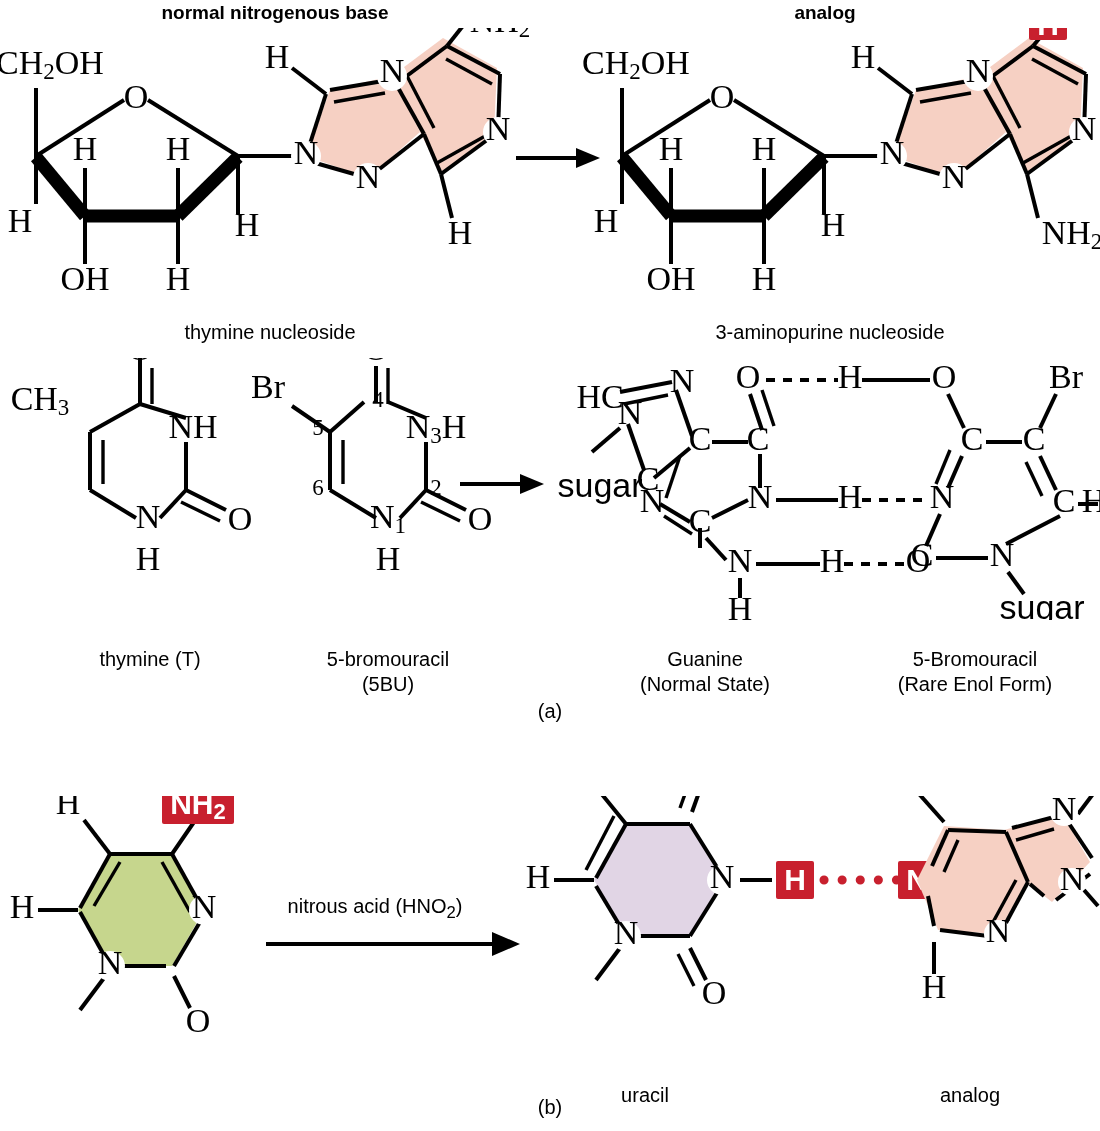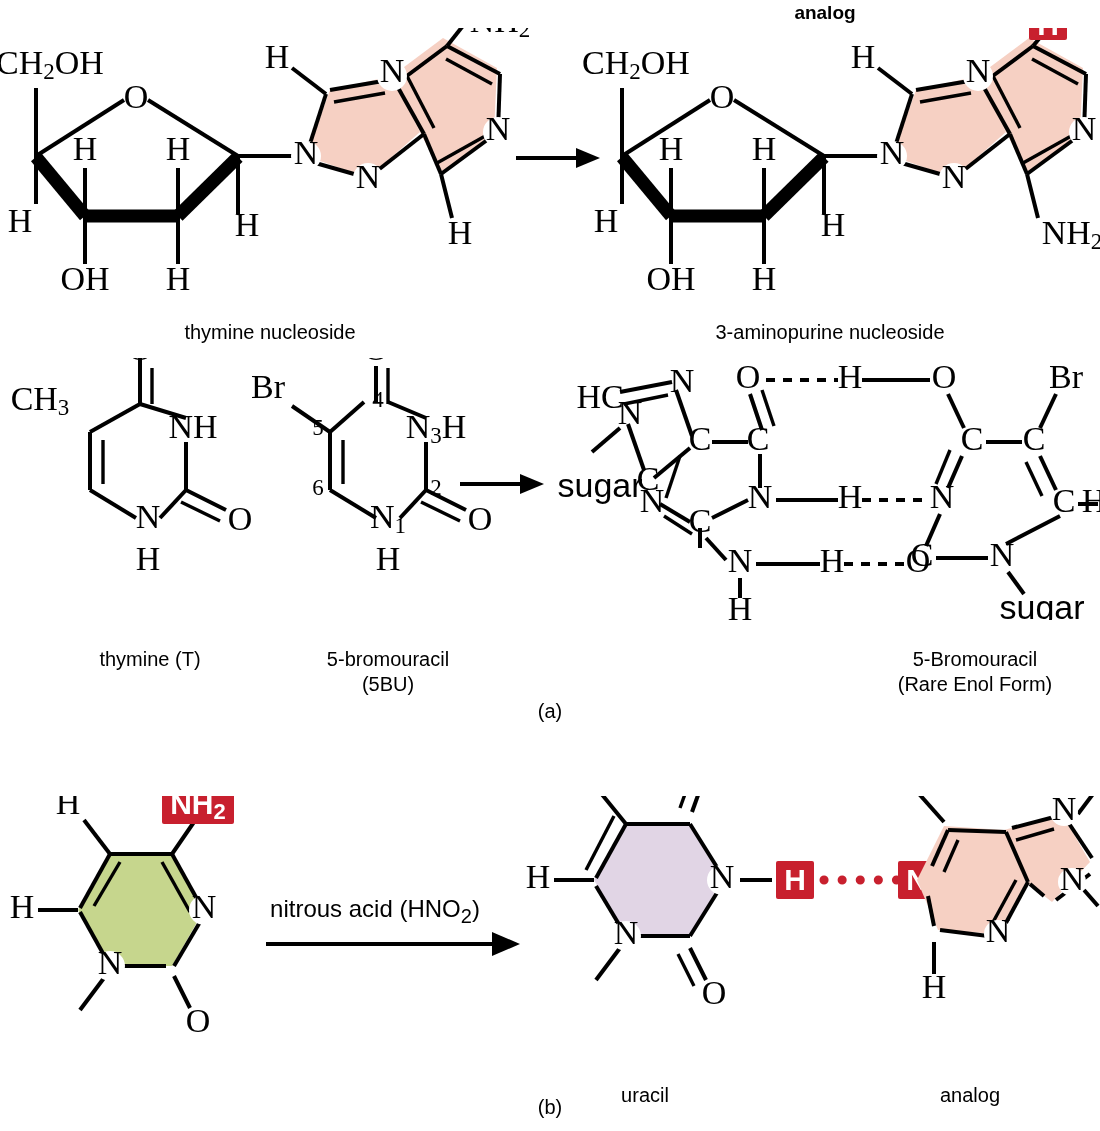--- a/index.html
+++ b/index.html
@@ -3,21 +3,21 @@
 <meta charset="utf-8">
 <style>
   html,body{margin:0;padding:0;background:#fff;}
   body{width:1100px;height:1131px;position:relative;
        font-family:"Liberation Sans", sans-serif;color:#000;overflow:hidden;}
   .stage{position:absolute;inset:0;}
   svg{display:block;}
   .hdr{position:absolute;font-weight:bold;font-size:19px;text-align:center;}
   .cap{position:absolute;font-size:20px;text-align:center;white-space:pre-line;line-height:1.25;}
   .panel{position:absolute;font-size:20px;text-align:center;}
-  .rxn{position:absolute;font-size:24px;text-align:center;}
+  .rxn{position:absolute;font-size:20px;text-align:center;}
   text{font-family:"Liberation Serif", serif;fill:#000;}
   .sans text, text.sans{font-family:"Liberation Sans", sans-serif;}
   .bond{stroke:#000;stroke-width:4;fill:none;stroke-linecap:butt;}
   .bond-thin{stroke:#000;stroke-width:3.4;fill:none;}
   .bold-edge{stroke:#000;stroke-width:13;fill:none;stroke-linecap:butt;}
   .ringfill-pink{fill:#f6d0c3;stroke:none;}
   .ringfill-green{fill:#c6d68d;stroke:none;}
   .ringfill-lav{fill:#e1d5e5;stroke:none;}
   .hb-dash{stroke:#000;stroke-width:4;fill:none;stroke-dasharray:9 8;stroke-linecap:butt;}
   .hb-dot{stroke:#c8202e;stroke-width:9;fill:none;stroke-dasharray:0.1 18;stroke-linecap:round;}
@@ -26,20 +26,23 @@
   .halo{fill:#fff;stroke:none;}
   .badge rect{fill:#c8202e;stroke:none;}
   .badge text{fill:#fff;font-family:"Liberation Sans", sans-serif;font-weight:bold;}
   .arrowline{stroke:#000;stroke-width:4;fill:none;}
 </style>
 </head>
 <body>
 
 <div class="stage">
 
+  <div class="hdr" style="left:0;top:2px;width:550px;">
+    <span>normal nitrogenous base</span>
+  </div>
   <div class="hdr" style="left:550px;top:2px;width:550px;">
     <span>analog</span>
   </div>
 
   <svg style="position:absolute;left:0;top:28px;" width="1100" height="262" viewBox="0 0 1100 262">
 
     <g>
 
       <g>
         <path class="bond" d="M36,128 L124,72"></path>
@@ -326,20 +329,24 @@
     </g>
   </svg>
 
   <div class="cap" style="left:20px;top:622px;width:260px;">
     <span>thymine (T)</span>
   </div>
   <div class="cap" style="left:258px;top:622px;width:260px;">
     <span>5-bromouracil
 (5BU)</span>
   </div>
+  <div class="cap" style="left:580px;top:622px;width:250px;">
+    <span>Guanine
+(Normal State)</span>
+  </div>
   <div class="cap" style="left:850px;top:622px;width:250px;">
     <span>5-Bromouracil
 (Rare Enol Form)</span>
   </div>
 
   <div class="panel" style="left:500px;top:700px;width:100px;">
     <span>(a)</span>
   </div>
 
   <svg style="position:absolute;left:0;top:796px;" width="1100" height="268" viewBox="0 0 1100 268">

